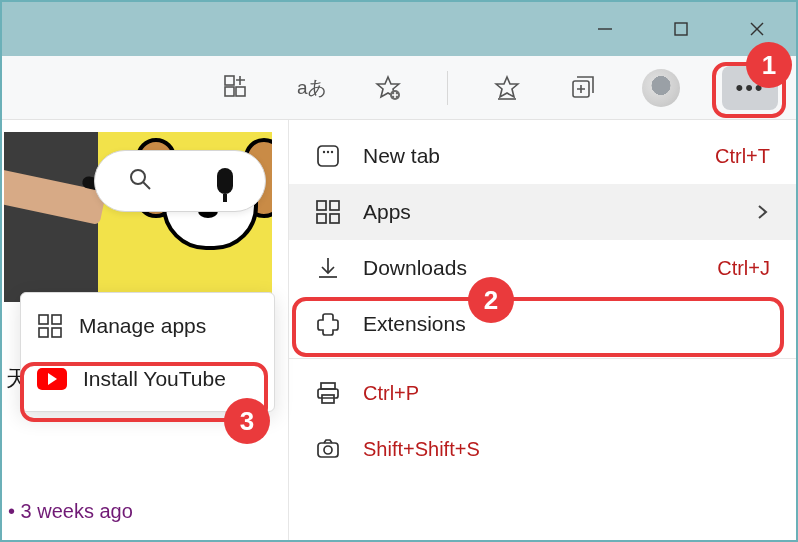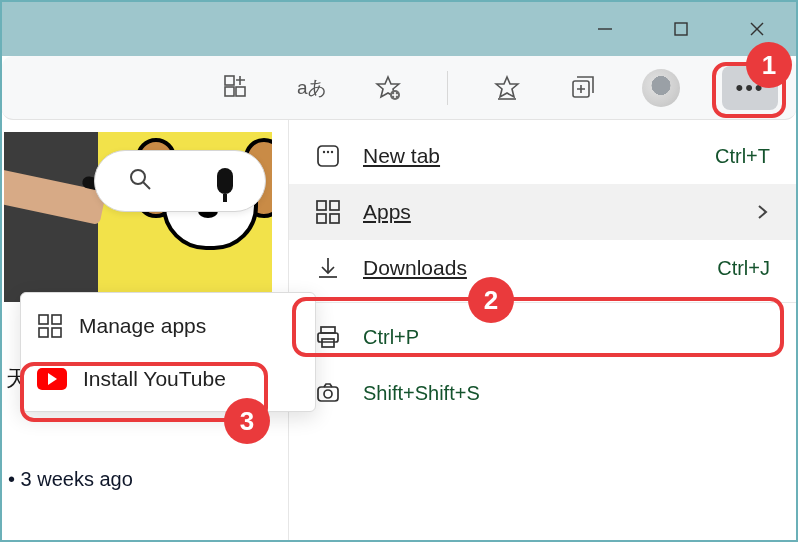--- a/index.html
+++ b/index.html
@@ -39,21 +39,20 @@
   .toolbar {
     height: 64px;
     background: #f7f8f9;
     border-bottom: 1px solid #e3e3e3;
     display: flex;
     align-items: center;
     justify-content: flex-end;
     padding: 0 18px;
     gap: 42px;
     position: relative;
-    border-radius: 11px;
   }
   .tool-icon {
     width: 34px;
     height: 34px;
     display: flex;
     align-items: center;
     justify-content: center;
     color: #555;
     position: relative;
   }
@@ -146,26 +145,26 @@
   }
   .search-pill svg{width:24px;height:24px;stroke:#444;stroke-width:2;fill:none;}
   .mic-icon{width:16px;height:26px;background:#111;border-radius:8px;position:relative;}
   .mic-icon::after{content:"";position:absolute;bottom:-8px;left:6px;width:4px;height:8px;background:#111;}
 
   .cjk {
     position:absolute; top:232px; left:2px;
     font-size:22px; color:#1a1a1a; letter-spacing:0;
   }
   .timestamp {
-    position:absolute; top:336px; left:4px;
-    color:#0f172a; font-size:20px;
+    position:absolute; top:368px; left:4px;
+    color:#701a75; font-size:20px;
   }
 
   .apps-sub {
-    position:absolute; left:18px; top:172px; width:296px;
+    position:absolute; left:18px; top:172px; width:255px;
     background:#fff; border:1px solid #dcdcdc; border-radius:6px;
     box-shadow:0 6px 20px rgba(0,0,0,.12);
     display:flex; flex-direction:column;
     padding:6px 0;
     z-index:30;
   }
   .apps-sub .item {
     display:flex; align-items:center; gap:16px;
     padding:14px 16px;
     font-size:21px; color:#222;
@@ -187,22 +186,22 @@
   .menu .row {
     display:flex; align-items:center;
     padding:0 26px;
     height:56px;
     gap:22px;
     font-size:21px;
     color:#222;
     position:relative;
   }
   .menu .row.highlighted{background:#f1f1f1;}
-  .menu .row .lbl{flex:1;text-decoration:underline;}
-  .menu .row .short{color:#14532d;font-size:20px;}
+  .menu .row .lbl{flex:1;}
+  .menu .row .short{color:#b91c1c;font-size:20px;}
   .menu .row svg.lead{width:26px;height:26px;stroke:#333;stroke-width:1.7;fill:none;flex:0 0 26px;}
   .menu .row svg.chev{width:16px;height:16px;stroke:#444;stroke-width:2;fill:none;}
   .menu hr{border:none;border-top:1px solid #e8e8e8;margin:6px 0;}
 
   
   #hl1{ top:60px; right:10px; width:74px; height:56px;}
   #c1 { top:40px; right:4px;}
   #hl2{ top:295px; right:12px; width:492px; height:60px;}
   #c2 { top:275px; left:466px;}
   #hl3{ top:360px; left:18px; width:248px; height:60px;}
@@ -341,20 +340,26 @@
     <div class="row">
       <svg class="lead" viewBox="0 0 26 26">
           <line x1="13" y1="3" x2="13" y2="17"></line>
           <polyline points="7,12 13,18 19,12"></polyline>
           <line x1="4" y1="22" x2="22" y2="22"></line>
         </svg>
       <span class="lbl">Downloads</span>
       <span class="short">Ctrl+J</span>
     </div>
 
+    <div class="row">
+      <svg class="lead" viewBox="0 0 26 26">
+          <path d="M10 3 h6 a2 2 0 0 1 2 2 v4 h3 a2 2 0 0 1 2 2 v6 a2 2 0 0 1 -2 2 h-3 v3 a2 2 0 0 1 -2 2 h-6 a2 2 0 0 1 -2 -2 v-3 h-3 a2 2 0 0 1 -2 -2 v-6 a2 2 0 0 1 2 -2 h3 v-4 a2 2 0 0 1 2 -2 z"></path>
+        </svg>
+      <span class="lbl">Extensions</span>
+    </div>
 
     <hr>
 
     <div class="row">
       <svg class="lead" viewBox="0 0 26 26">
           <rect x="6" y="3" width="14" height="6"></rect>
           <rect x="3" y="9" width="20" height="9" rx="2"></rect>
           <rect x="7" y="15" width="12" height="8"></rect>
         </svg>
       <span class="short">Ctrl+P</span>

